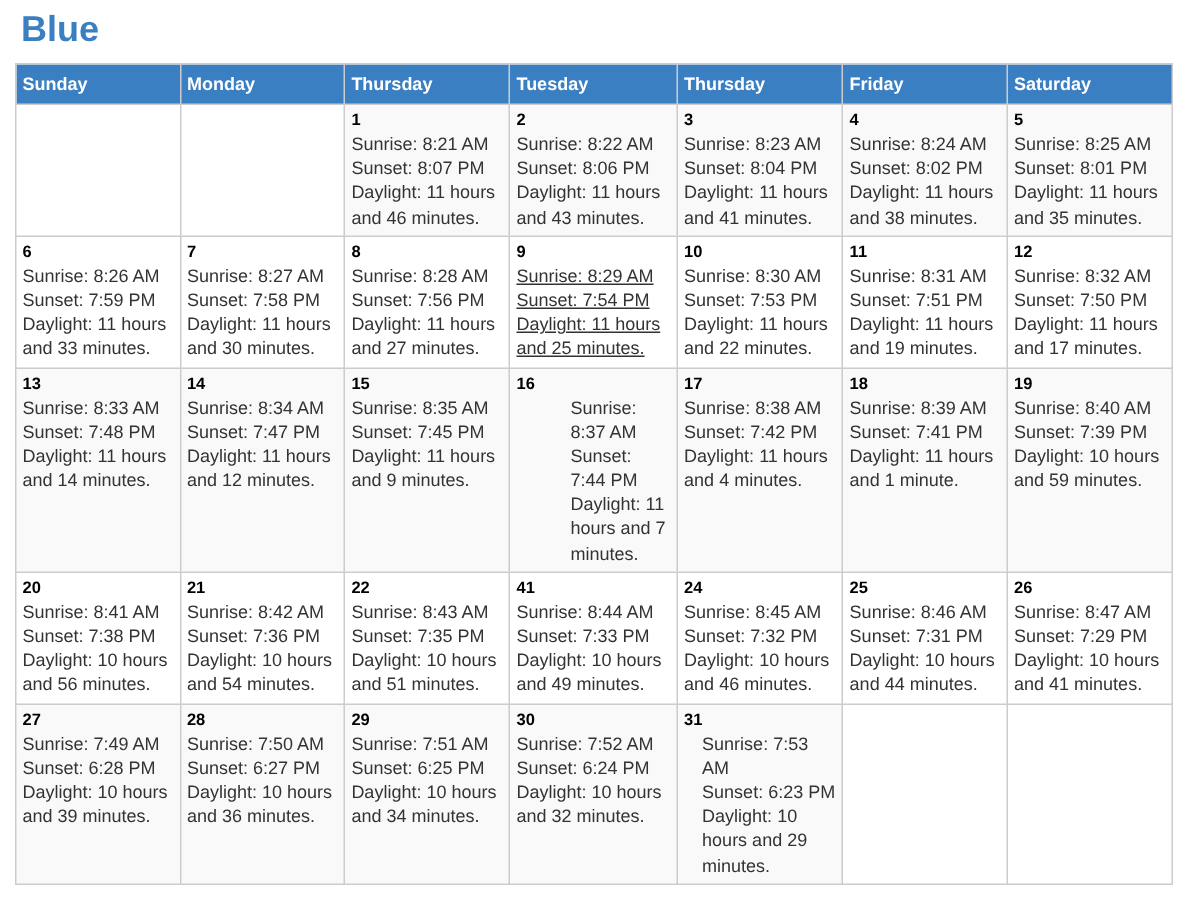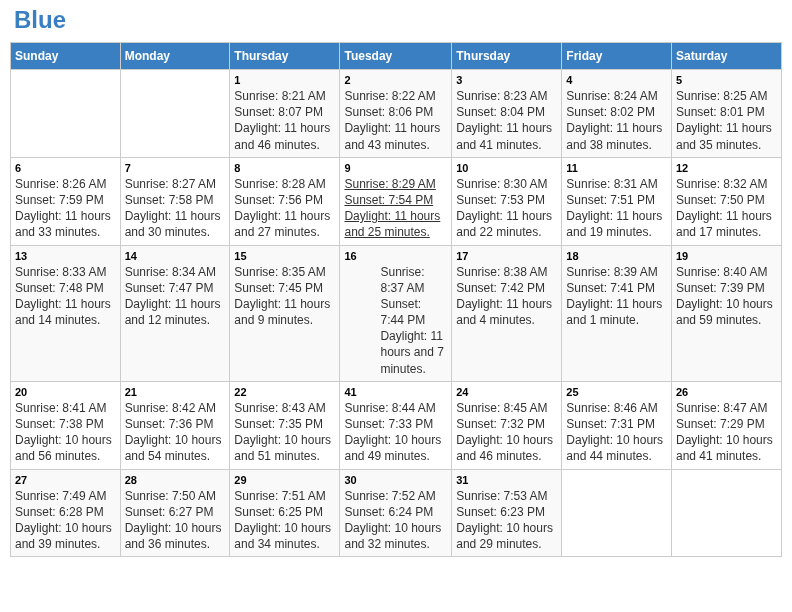--- a/index.html
+++ b/index.html
@@ -295,21 +295,21 @@
 Daylight: 10 hours and 34 minutes.</div>
         </td>
         <td>
           <span class="day-num">30</span>
           <div class="day-info" style="white-space: pre-line;">Sunrise: 7:52 AM
 Sunset: 6:24 PM
 Daylight: 10 hours and 32 minutes.</div>
         </td>
         <td>
           <span class="day-num">31</span>
-          <div class="day-info" style="white-space: pre-line;">Sunrise: 7:53 AM
+          <div class="day-info" style="white-space: pre-line; margin-left: 12px;">Sunrise: 7:53 AM
 Sunset: 6:23 PM
 Daylight: 10 hours and 29 minutes.</div>
         </td>
         <td class="empty-cell"></td>
         <td class="empty-cell"></td>
       </tr>
     </tbody>
 </table>
 
 </body></html>

